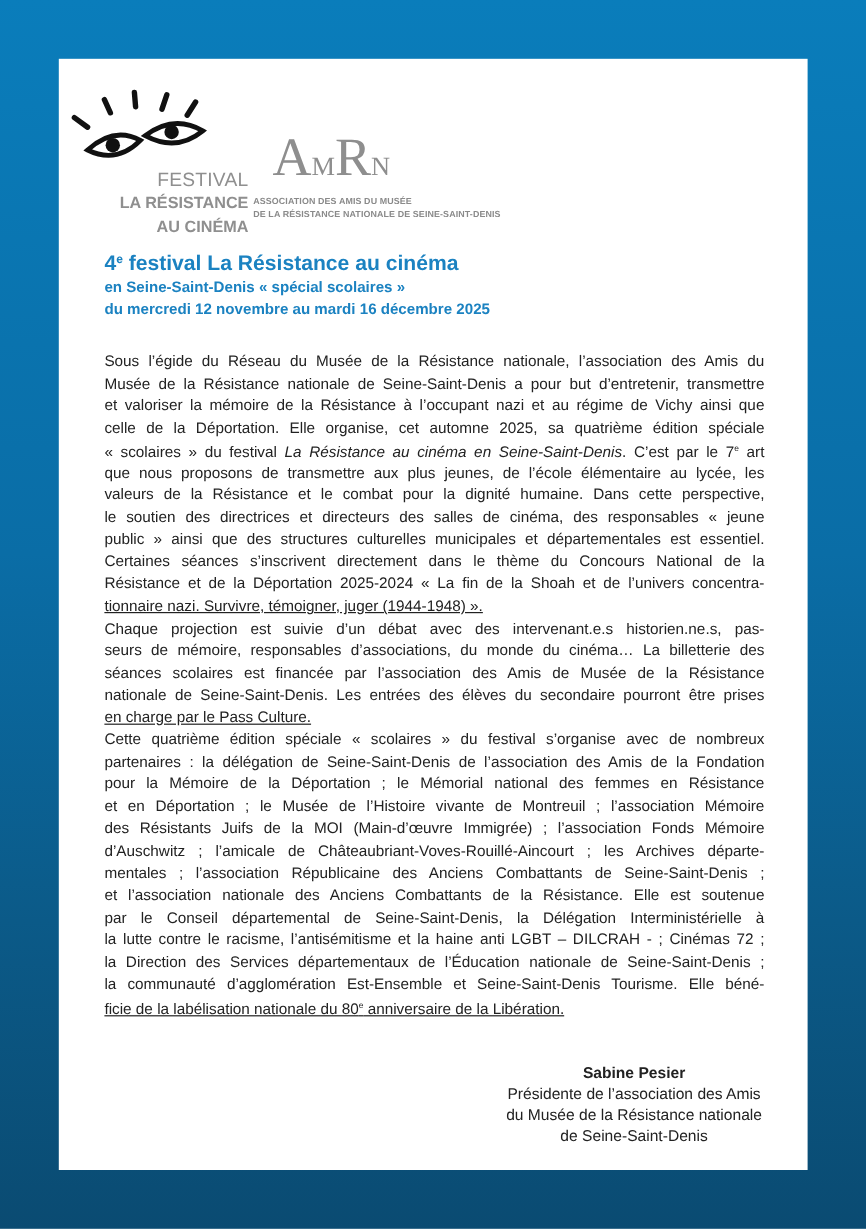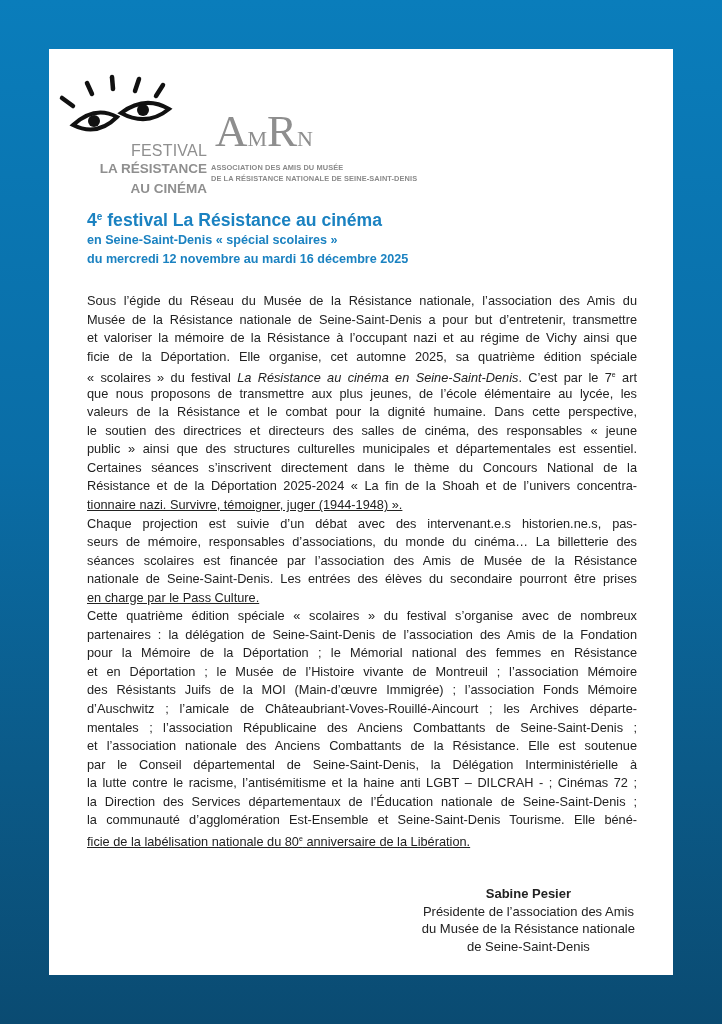--- a/index.html
+++ b/index.html
@@ -15,21 +15,21 @@
   }
   .logo-festival { position: absolute; left: 8px; top: 18px; width: 150px; height: 120px; }
   .eyes { position: absolute; left: 0; top: 0; }
   .festival-text {
     position: absolute; right: 0; text-align: left; color: #8f8f8f;
   }
   .ft-1 { top: 75px; font-size: 16px; letter-spacing: 0.2px; }
   .ft-2 { top: 94px; font-size: 13.5px; font-weight: bold; }
   .ft-3 { top: 114px; font-size: 13.5px; font-weight: bold; }
   .logo-amrn { position: absolute; left: 162px; top: 60px; width: 220px; height: 80px; }
-  .amrn-letters { position: absolute; left: 4px; top: 0; font-family: "Liberation Serif", serif; color: #8e8e8e; white-space: nowrap; }
+  .amrn-letters { position: absolute; left: 16px; top: 0; font-family: "Liberation Serif", serif; color: #8e8e8e; white-space: nowrap; }
   .amrn-big { font-size: 45px; line-height: 45px; font-weight: normal; }
   .amrn-small { font-size: 22px; }
   .amrn-caption { position: absolute; left: 0; font-size: 7.4px; font-weight: bold; color: #8a8a8a; letter-spacing: 0.1px; white-space: nowrap; }
   .amrn-cap-1 { top: 54px; }
   .amrn-cap-2 { top: 65px; }
 
   .title-block { position: absolute; left: 38px; top: 157px; color: #1b82c1; }
   .title { font-size: 17.6px; font-weight: bold; line-height: 22px; white-space: nowrap; }
   .title sup { font-size: 10px; vertical-align: 6px; }
   .subtitle { font-size: 12.6px; font-weight: bold; line-height: 19px; white-space: nowrap; }
@@ -87,21 +87,21 @@
   <div class="title-block">
     <div class="title"><span>4</span><sup>e</sup><span> festival La Résistance au cinéma</span></div>
     <div class="subtitle">en Seine-Saint-Denis « spécial scolaires »</div>
     <div class="subtitle">du mercredi 12 novembre au mardi 16 décembre 2025</div>
   </div>
 
   <div class="body-text">
     <span class="line">Sous l’égide du Réseau du Musée de la Résistance nationale, l’association des Amis du</span>
     <span class="line">Musée de la Résistance nationale de Seine-Saint-Denis a pour but d’entretenir, transmettre</span>
     <span class="line">et valoriser la mémoire de la Résistance à l’occupant nazi et au régime de Vichy ainsi que</span>
-    <span class="line">ficie de la Déportation. Elle organise, cet automne 2025, sa quatrième édition spéciale</span>
+    <span class="line">celle de la Déportation. Elle organise, cet automne 2025, sa quatrième édition spéciale</span>
     <span class="line"><span>« scolaires » du festival </span><i>La Résistance au cinéma en Seine-Saint-Denis</i><span>. C’est par le 7</span><sup>e</sup><span> art</span></span>
     <span class="line">que nous proposons de transmettre aux plus jeunes, de l’école élémentaire au lycée, les</span>
     <span class="line">valeurs de la Résistance et le combat pour la dignité humaine. Dans cette perspective,</span>
     <span class="line">le soutien des directrices et directeurs des salles de cinéma, des responsables « jeune</span>
     <span class="line">public » ainsi que des structures culturelles municipales et départementales est essentiel.</span>
     <span class="line">Certaines séances s’inscrivent directement dans le thème du Concours National de la</span>
     <span class="line">Résistance et de la Déportation 2025-2024 « La fin de la Shoah et de l’univers concentra-</span>
     <span class="line last">tionnaire nazi. Survivre, témoigner, juger (1944-1948) ».</span>
     <span class="line">Chaque projection est suivie d’un débat avec des intervenant.e.s historien.ne.s, pas-</span>
     <span class="line">seurs de mémoire, responsables d’associations, du monde du cinéma… La billetterie des</span>

